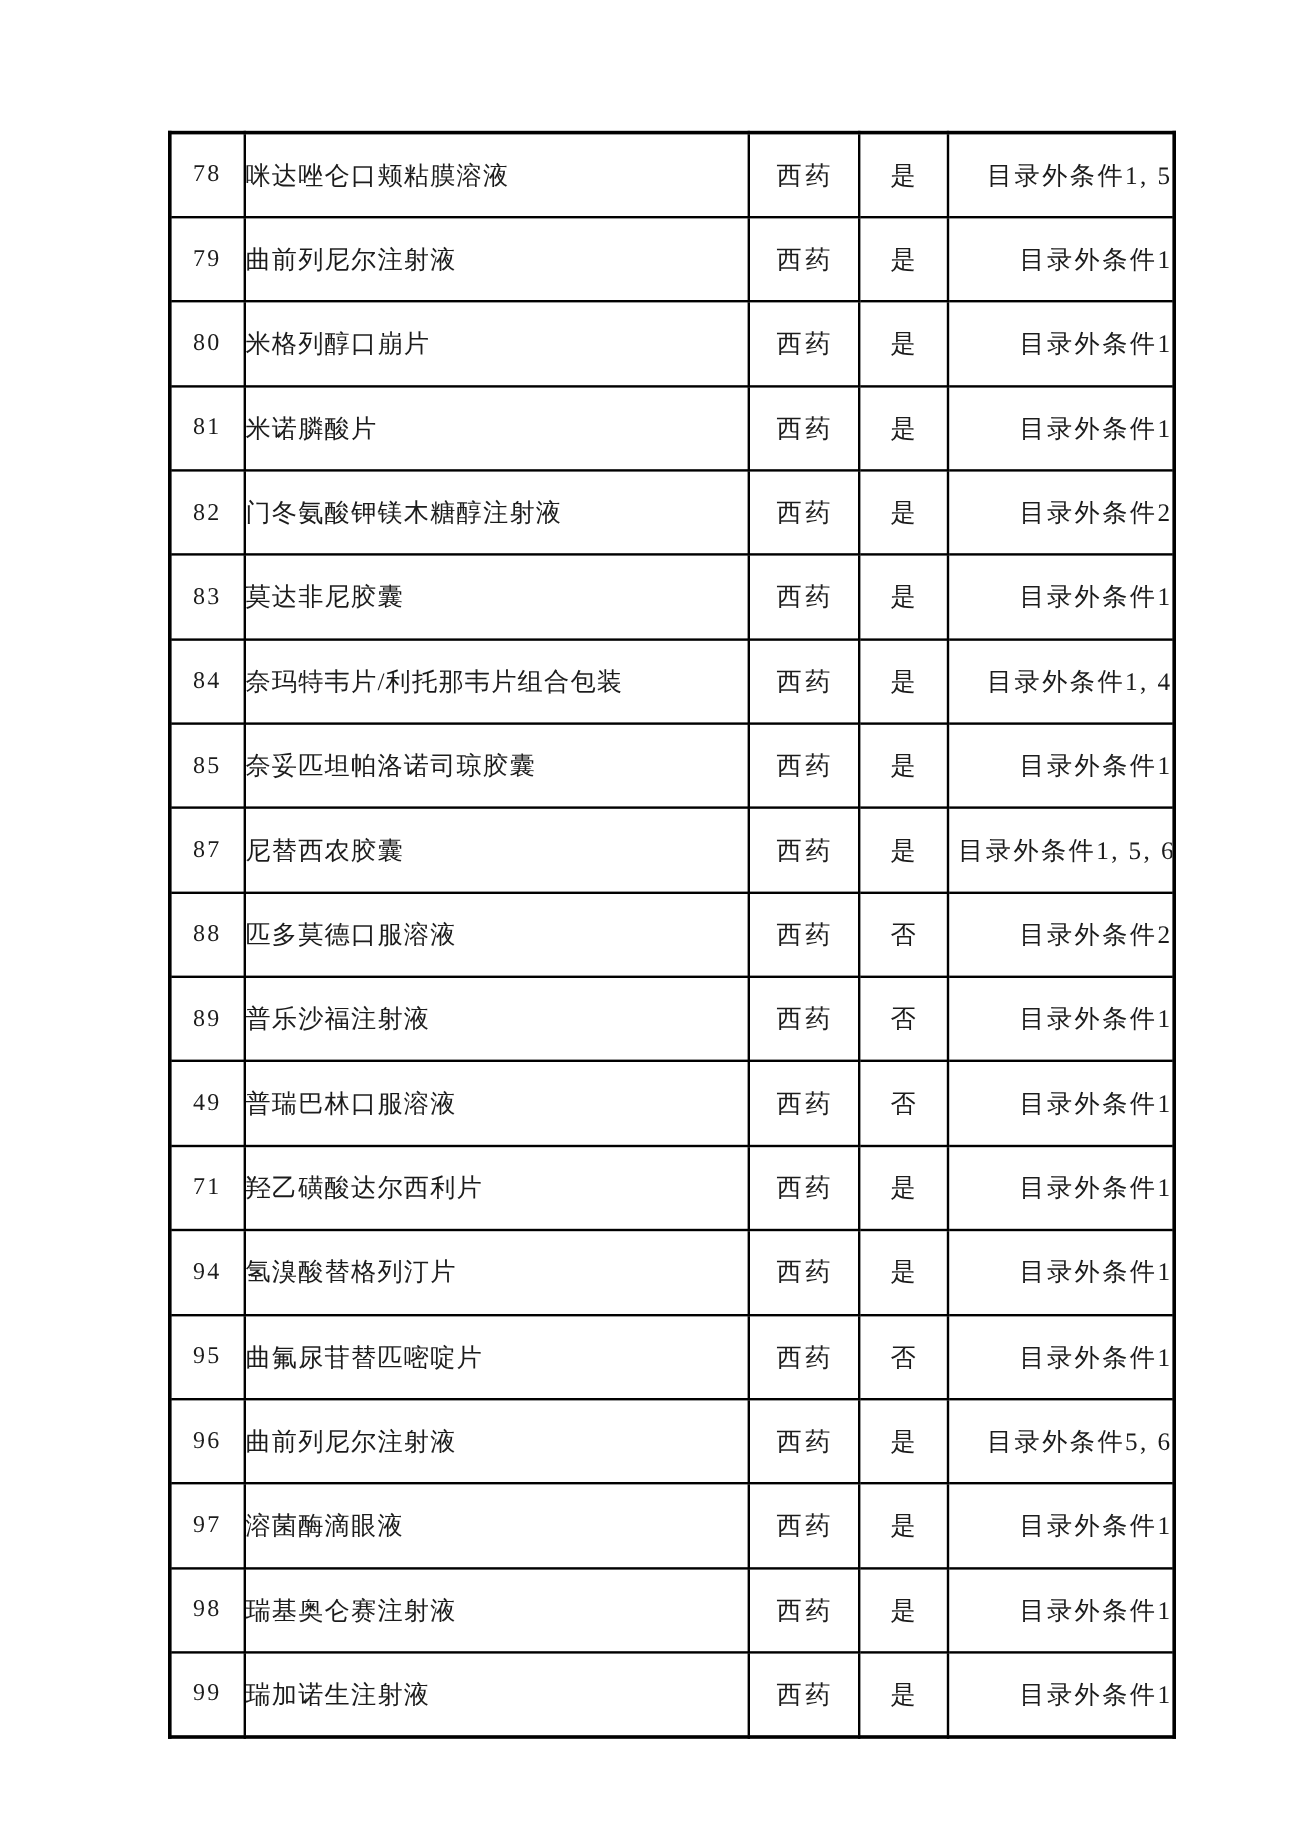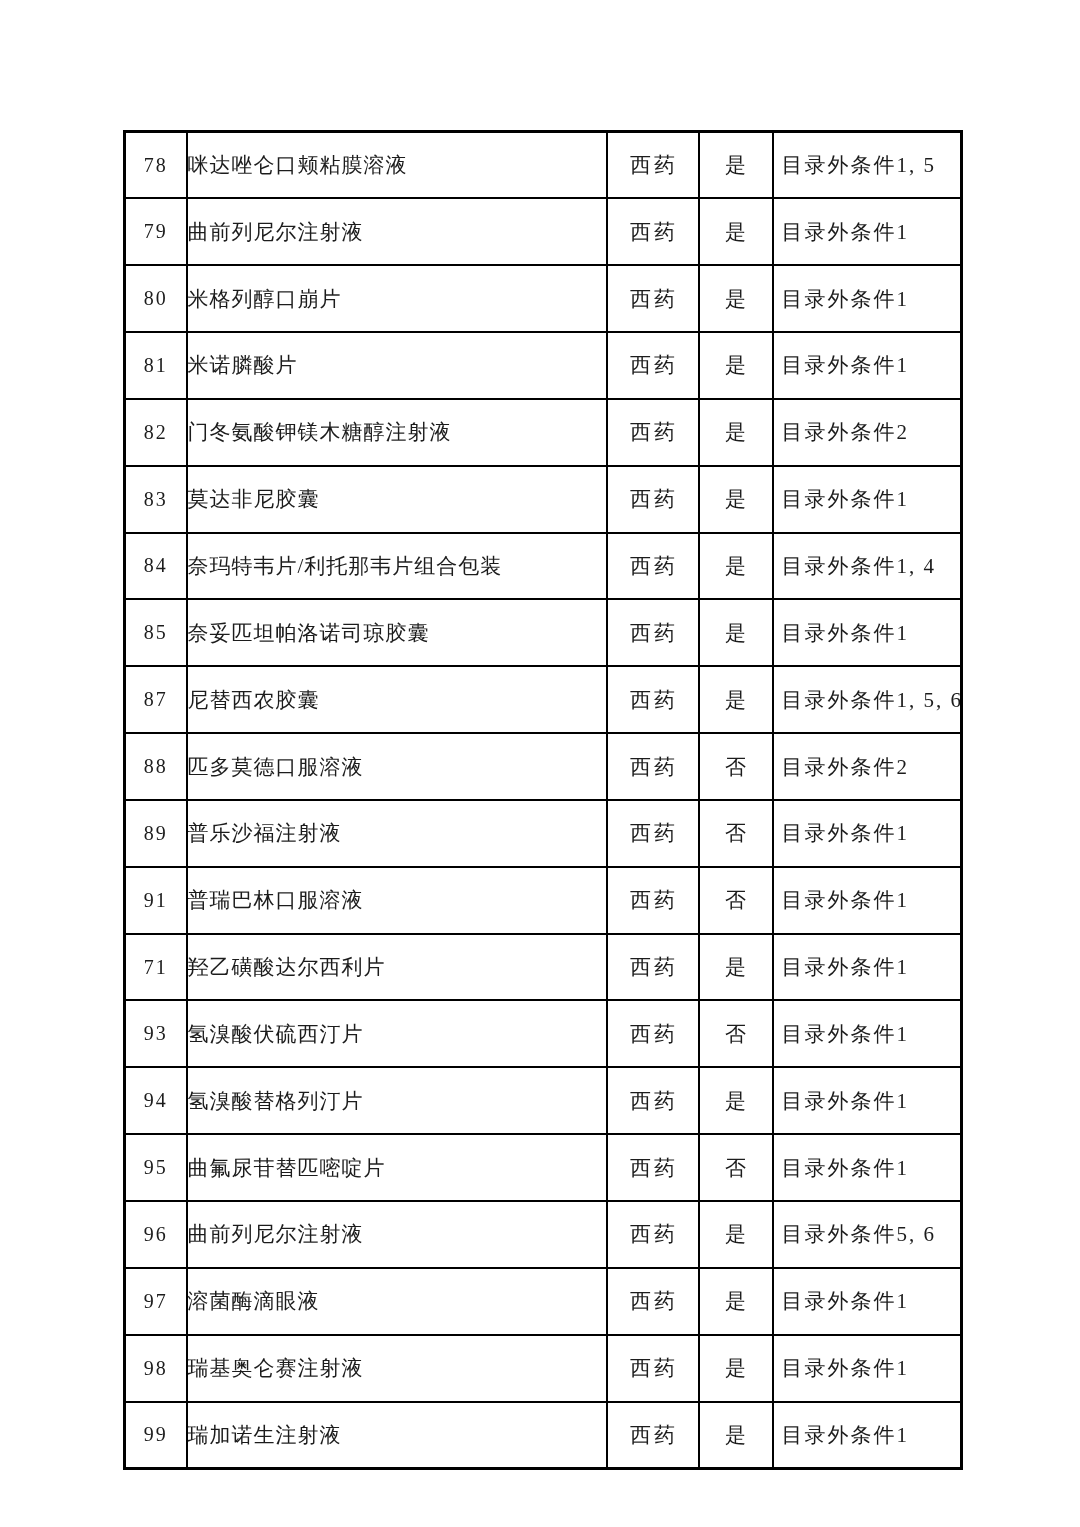--- a/index.html
+++ b/index.html
@@ -14,28 +14,27 @@
   }
   .page {
     position: relative;
     width: 1080px;
     height: 1527px;
     background: var(--page-bg, #ffffff);
     overflow: hidden;
   }
   .drug-table {
     position: absolute;
-    left: 123px;
+    left: 140px;
     top: 109px;
     width: 837px;
     height: 1340px;
     border-collapse: collapse;
     table-layout: fixed;
     border: 3px solid var(--border-color, #000);
-    margin-top: 21px;
   }
   .drug-table td {
     border: 2px solid var(--border-color, #000);
     color: var(--text-color, #1c1c1c);
     font-size: 21px;
     vertical-align: middle;
     overflow: hidden;
     white-space: nowrap;
   }
   .drug-table tr { height: calc(1340px / 22); }
@@ -54,21 +53,21 @@
     padding-right: 6px;
     letter-spacing: 1px;
   }
   td.cat, td.flag {
     text-align: center;
     letter-spacing: 3px;
   }
   td.cat  { padding-left: 3px; }
   td.flag { padding-left: 3px; }
   td.cond {
-    text-align: left;
+    text-align: right;
     padding-left: 8px;
     letter-spacing: 2px;
   }
 </style>
 </head>
 <body>
 
 <div class="page">
   <table class="drug-table">
     <colgroup>
@@ -163,42 +162,35 @@
   <tr>
     <td class="num">89</td>
     <td class="name">普乐沙福注射液</td>
     <td class="cat">西药</td>
     <td class="flag">否</td>
     <td class="cond">目录外条件1</td>
   </tr>
 
 
   <tr>
-    <td class="num">91</td>
+    <td class="num">49</td>
     <td class="name">普瑞巴林口服溶液</td>
     <td class="cat">西药</td>
     <td class="flag">否</td>
     <td class="cond">目录外条件1</td>
   </tr>
 
   <tr>
     <td class="num">71</td>
     <td class="name">羟乙磺酸达尔西利片</td>
     <td class="cat">西药</td>
     <td class="flag">是</td>
     <td class="cond">目录外条件1</td>
   </tr>
 
-  <tr>
-    <td class="num">93</td>
-    <td class="name">氢溴酸伏硫西汀片</td>
-    <td class="cat">西药</td>
-    <td class="flag">否</td>
-    <td class="cond">目录外条件1</td>
-  </tr>
 
   <tr>
     <td class="num">94</td>
     <td class="name">氢溴酸替格列汀片</td>
     <td class="cat">西药</td>
     <td class="flag">是</td>
     <td class="cond">目录外条件1</td>
   </tr>
 
   <tr>

